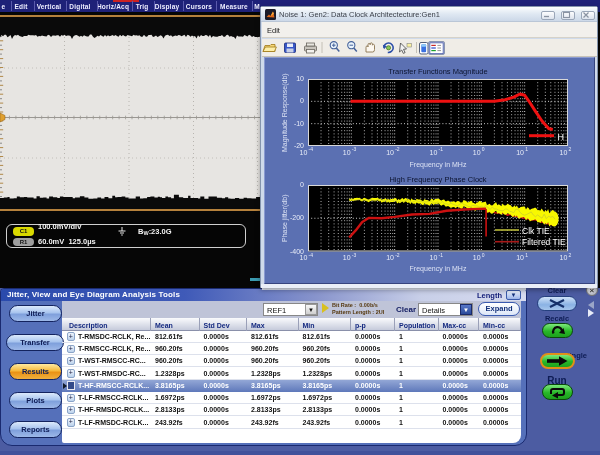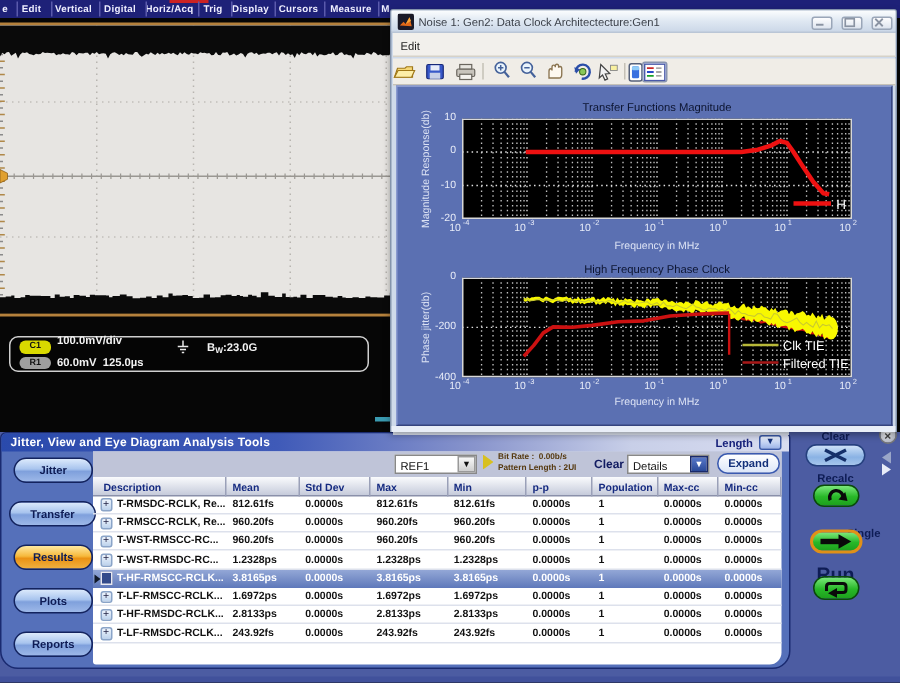--- a/index.html
+++ b/index.html
@@ -205,21 +205,21 @@
 <svg style="position:absolute;left:542px;top:323px" width="31" height="15" viewBox="0 0 31 15">
     <path d="M11.5 10.5 A4.5 4.5 0 1 1 20 9.5" stroke="#0a0a0a" stroke-width="2.2" fill="none"></path>
     <path d="M21.5 5 L23 11 L17 10 Z" fill="#0a0a0a"></path>
   </svg>
 <div class="abs b" style="left:527px;top:351px;width:60px;text-align:right;font-size:7.5px;color:#0e1c55;">Single</div>
 <div class="abs" style="left:540px;top:353px;width:35px;height:16px;background:linear-gradient(#7ce87c,#28b828 55%,#1da01d);border:2px solid #e09018;border-radius:9px;"></div>
 <svg style="position:absolute;left:540px;top:353px" width="35" height="16" viewBox="0 0 35 16">
     <rect x="7" y="6.2" width="13" height="3.6" fill="#0a0a0a"></rect>
     <path d="M19 3.2 L27.5 8 L19 12.8 Z" fill="#0a0a0a"></path>
   </svg>
-<div class="abs b" style="left:527px;top:375px;width:60px;text-align:center;font-size:13px;color:#0e1c55;">Run</div>
+<div class="abs b" style="left:527px;top:375px;width:60px;text-align:center;font-size:10px;color:#0e1c55;">Run</div>
 <div class="abs" style="left:542px;top:384px;width:31px;height:16px;background:linear-gradient(#7ce87c,#28b828 55%,#1da01d);border:1px solid #0a4a0a;border-radius:8px;"></div>
 <svg style="position:absolute;left:542px;top:384px" width="31" height="16" viewBox="0 0 31 16">
     <path d="M9 10 V7 Q9 5 11 5 H20 Q22 5 22 7 V9 Q22 11 20 11 H13" stroke="#0a0a0a" stroke-width="2" fill="none"></path>
     <path d="M16 8 L10 11.5 L16 14.5 Z" fill="#0a0a0a"></path>
   </svg>
 <div class="abs" style="left:586px;top:284px;width:12px;height:12px;border-radius:50%;background:radial-gradient(circle at 40% 35%,#fdfdfd,#b8bcc8 70%,#8a8e9a);border:1px solid #777;"></div>
 <div class="abs" style="left:589.5px;top:286px;font-size:8px;color:#444;font-weight:bold;">×</div>
 <div class="abs" style="left:588px;top:301px;width:0;height:0;border-right:6px solid #9aa6c8;border-top:4.5px solid transparent;border-bottom:4.5px solid transparent;"></div>
 <div class="abs" style="left:588px;top:309px;width:0;height:0;border-left:6px solid #e8ecf8;border-top:4.5px solid transparent;border-bottom:4.5px solid transparent;"></div>
 <div class="abs" style="left:260px;top:6px;width:338px;height:281.5px;background:#cfdaea;border:1px solid #8494ac;border-radius:2px 2px 0 0;box-shadow:0 2px 5px rgba(0,0,0,0.35);"></div>

